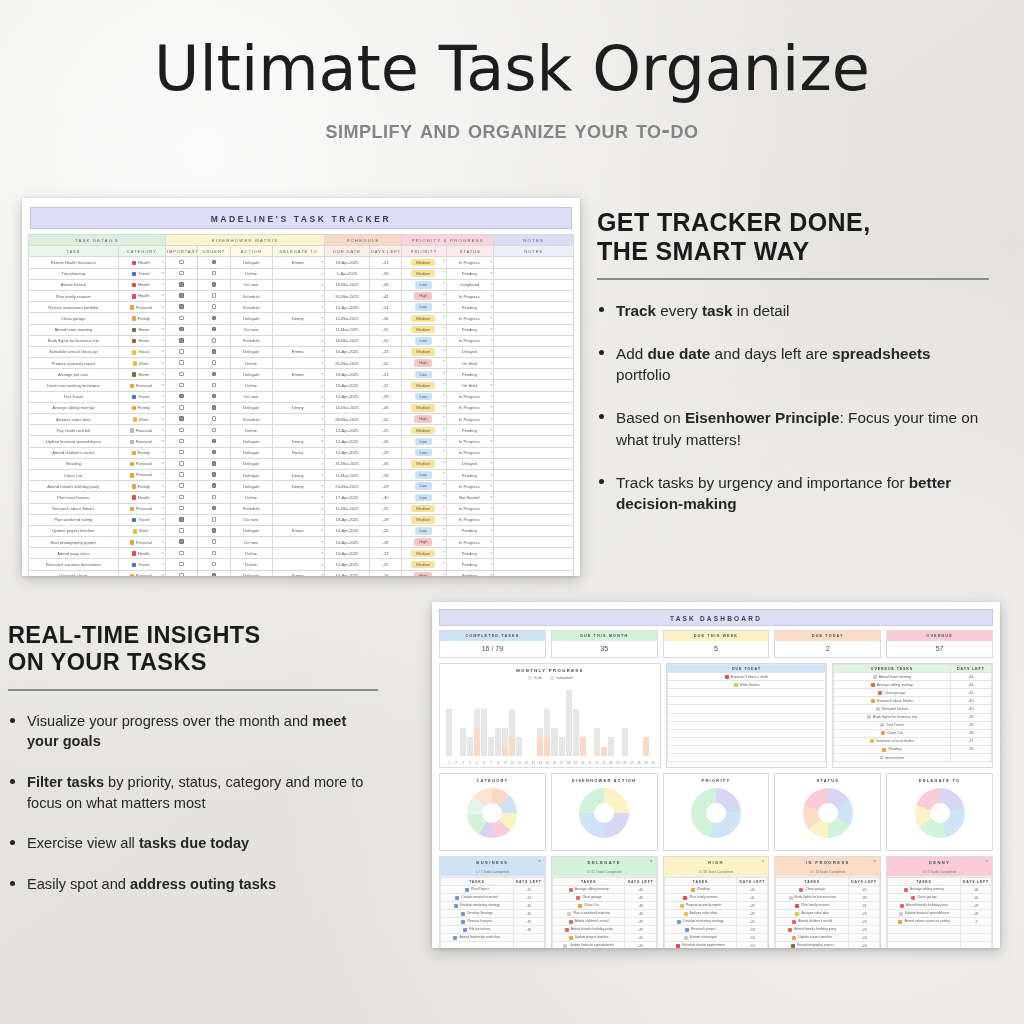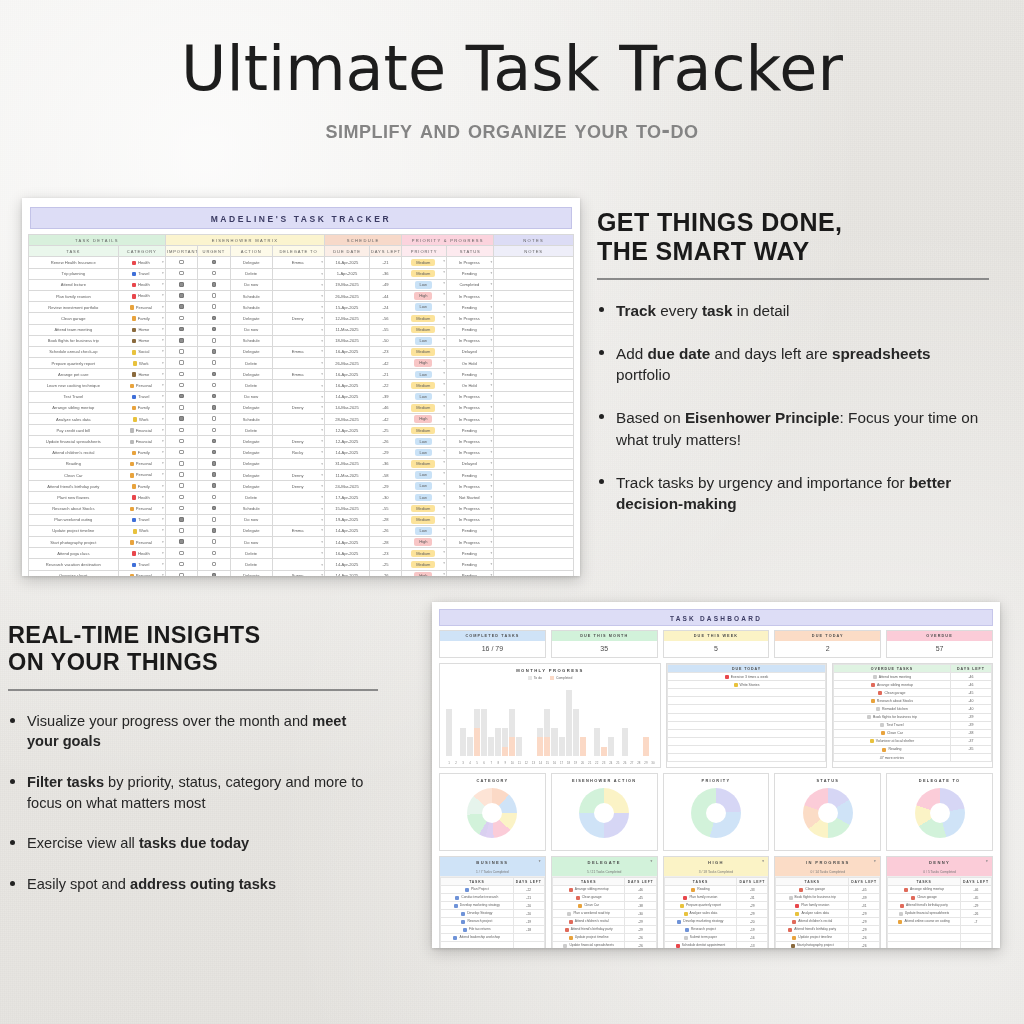--- a/index.html
+++ b/index.html
@@ -153,21 +153,21 @@
           white-space:nowrap; overflow:hidden;}
   .fp .hd td{ font-weight:700; font-size:3.4px; letter-spacing:.8px; color:#4a4a4a; background:#fafafa;}
   .ico{ display:inline-block; width:4px;height:4px; border-radius:1px; margin-right:2px; vertical-align:middle;}
 </style>
 </head>
 <body>
 
 <div class="bg-texture"></div>
 
 <div class="hero">
-  <h1>Ultimate Task Tracker</h1>
+  <h1>Ultimate Task Organize</h1>
   <h2>Simplify and organize your to-do</h2>
 </div>
 
 <div class="sheet" id="tracker">
   <div class="t-title">MADELINE'S TASK TRACKER</div>
   <table class="grid">
       <colgroup>
         <col style="width: 72px;">
         <col style="width: 38px;">
         <col style="width: 26px;">
@@ -615,36 +615,36 @@
           <td><span class="chip high">High</span><span class="arrow">▾</span></td>
           <td>Pending<span class="arrow">▾</span></td>
           <td></td>
         </tr>
       </tbody>
   </table>
 </div>
 
 <div class="copy" id="copy-right">
   <h3>
-    <span>GET THINGS DONE,</span><br>
+    <span>GET TRACKER DONE,</span><br>
     <span>THE SMART WAY</span>
   </h3>
   <div class="rule"></div>
   <ul class="bul" id="bullets-right">
       <li><b>Track</b><span> every </span><b>task</b><span> in detail</span></li>
       <li><span>Add </span><b>due date</b><span> and days left are </span><b>spreadsheets</b><span>  portfolio</span></li>
       <li><span>Based on </span><b>Eisenhower Principle</b><span>: Focus your time on what truly matters!</span></li>
       <li><span>Track tasks by urgency and importance for </span><b>better decision-making</b></li>
     </ul>
 </div>
 
 <div class="copy" id="copy-left">
   <h3>
     <span>REAL-TIME INSIGHTS</span><br>
-    <span>ON YOUR THINGS</span>
+    <span>ON YOUR TASKS</span>
   </h3>
   <div class="rule"></div>
   <ul class="bul" id="bullets-left">
       <li><span>Visualize your progress over the month and </span><b>meet your goals</b></li>
       <li><b>Filter tasks</b><span> by priority, status, category and more to focus on what matters most</span></li>
       <li><span>Exercise view all </span><b>tasks due today</b></li>
       <li><span>Easily spot and </span><b>address outing tasks</b></li>
     </ul>
 </div>
 

